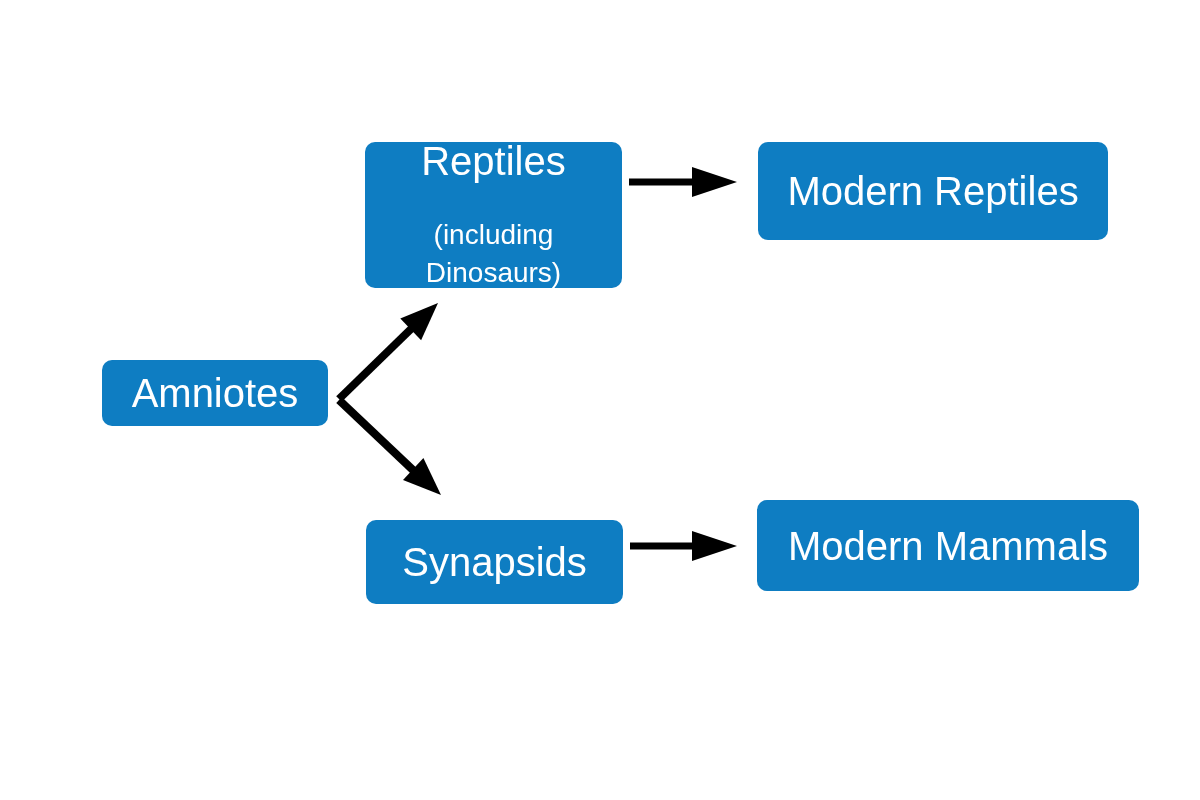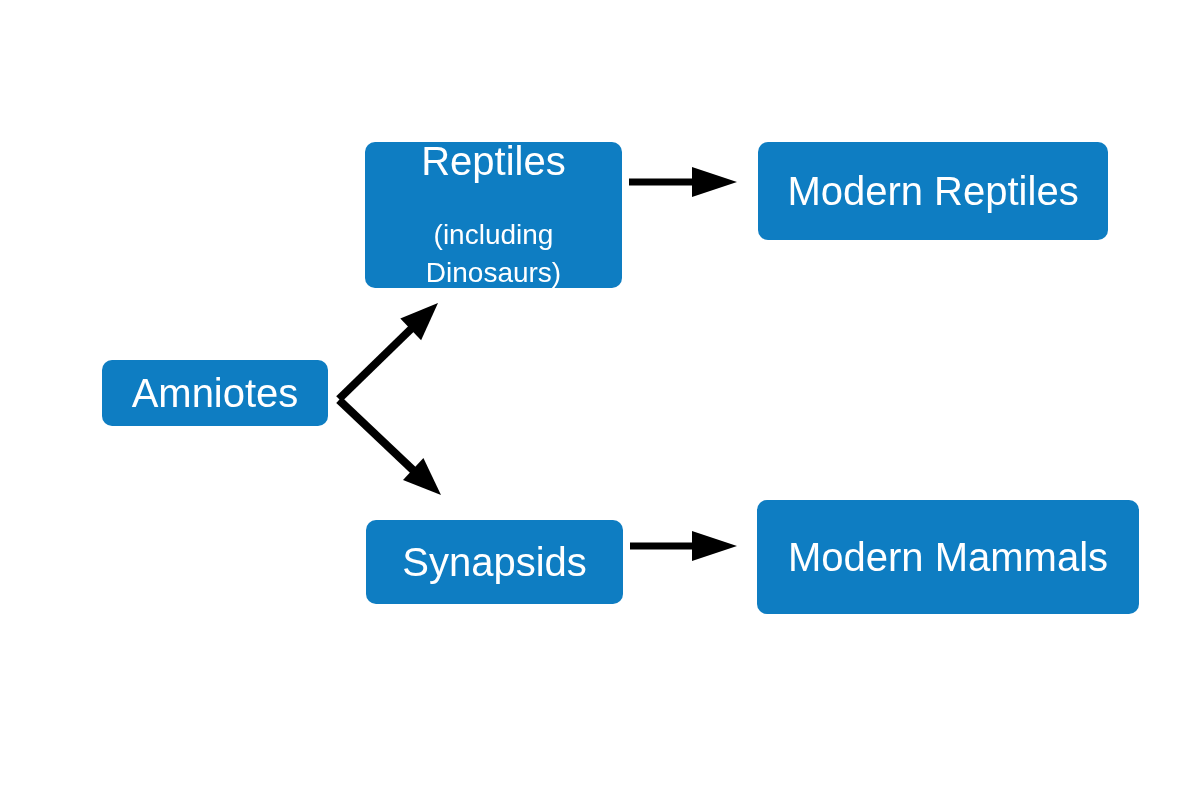--- a/index.html
+++ b/index.html
@@ -34,21 +34,21 @@
     white-space: nowrap;
   }
   .node .sublabel {
     font-size: 28px;
     line-height: 1.35;
   }
   #node-amniotes        { left: 102px; top: 360px; width: 226px; height: 66px;  }
   #node-reptiles        { left: 365px; top: 142px; width: 257px; height: 146px; gap: 32px; }
   #node-modern-reptiles { left: 758px; top: 142px; width: 350px; height: 98px;  }
   #node-synapsids       { left: 366px; top: 508px; width: 257px; height: 84px; margin-top: 12px;  }
-  #node-modern-mammals  { left: 757px; top: 500px; width: 382px; height: 114px; align-items: center;  }
+  #node-modern-mammals  { left: 757px; top: 500px; width: 382px; height: 91px; align-items: center;  }
   .arrow-layer {
     position: absolute;
     left: 0; top: 0;
     width: 1200px;
     height: 800px;
   }
 </style>
 </head>
 <body>
 

